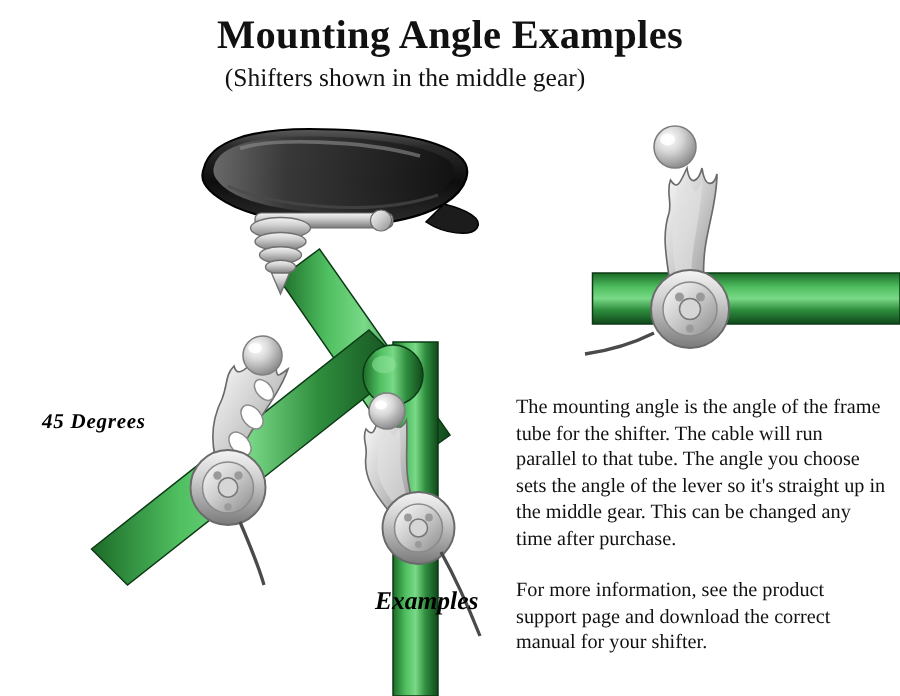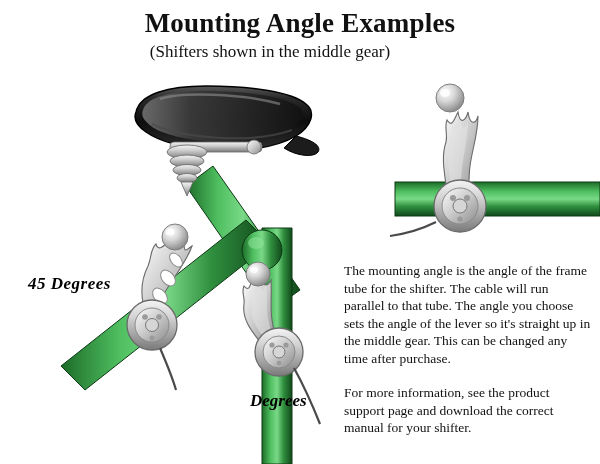--- a/index.html
+++ b/index.html
@@ -46,21 +46,21 @@
     position: absolute;
     font-family: "Liberation Serif", serif;
     font-weight: bold;
     font-style: italic;
     color: #000000;
     white-space: nowrap;
   }
   #caption-45 {
     left: 28px;
     top: 274px;
-    font-size: 17px;
+    font-size: 14px;
     letter-spacing: 0.5px;
   }
   #caption-vertical {
     left: 250px;
     top: 391px;
     font-size: 17px;
   }
   #caption-horizontal {
     left: 407px;
     top: 234px;
@@ -267,18 +267,18 @@
         <circle cx="272" cy="345" r="2.6" fill="#9a9a9a"></circle>
         <circle cx="286" cy="345" r="2.6" fill="#9a9a9a"></circle>
         <circle cx="279" cy="363" r="2.3" fill="#9a9a9a"></circle>
       </g>
 
       <path d="M294,368 C304,386 312,404 320,424" fill="none" stroke="#4a4a4a" stroke-width="2.2"></path>
     </g>
   </svg>
 
   <div class="caption" id="caption-45">45 Degrees</div>
-  <div class="caption" id="caption-vertical">Degrees</div>
+  <div class="caption" id="caption-vertical">Examples</div>
 
   <div class="body-text" id="para-1">The mounting angle is the angle of the frame tube for the shifter.  The cable will run parallel to that tube.  The angle you choose sets the angle of the lever so it's straight up in the middle gear.  This can be changed any time after purchase.</div>
   <div class="body-text" id="para-2">For more information, see the product support page and download the correct manual for your shifter.</div>
 
 </div>
 
 </body></html>

